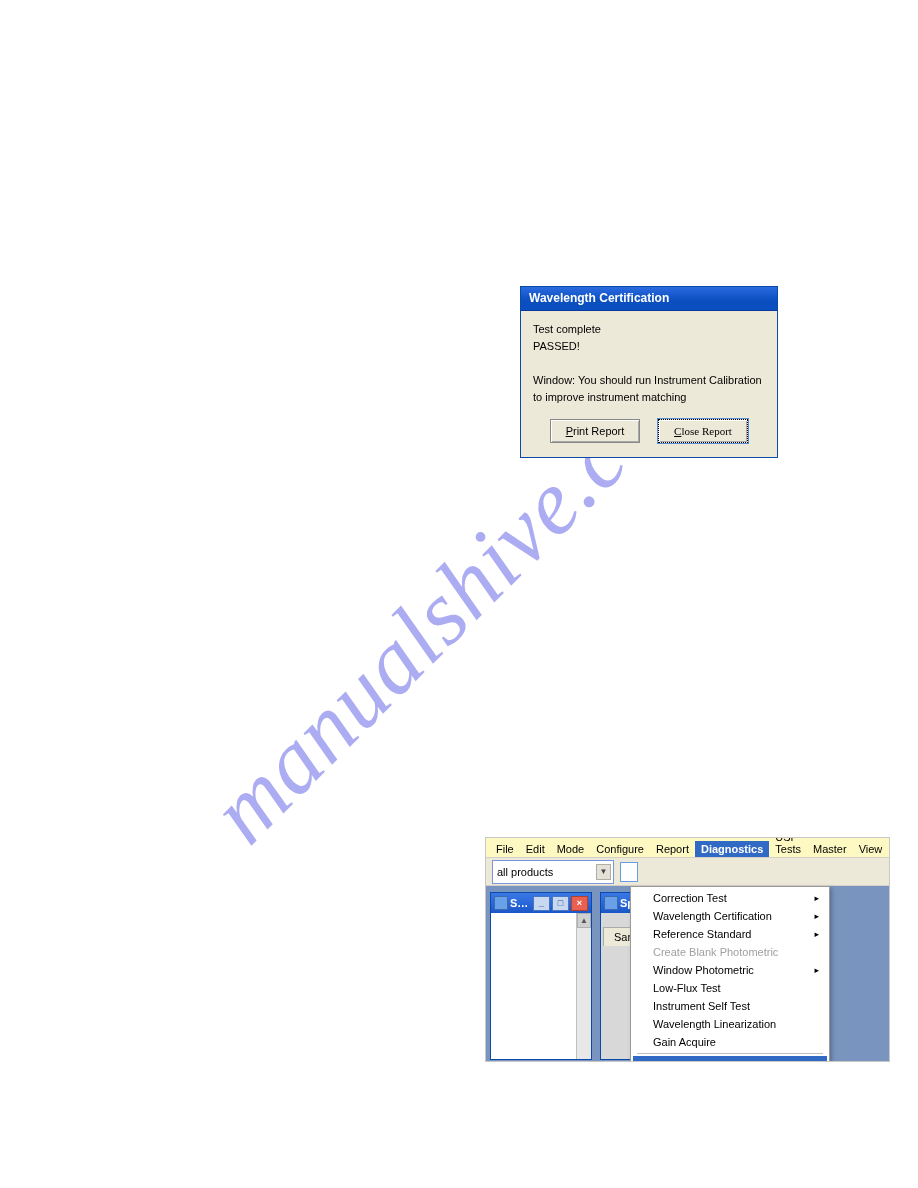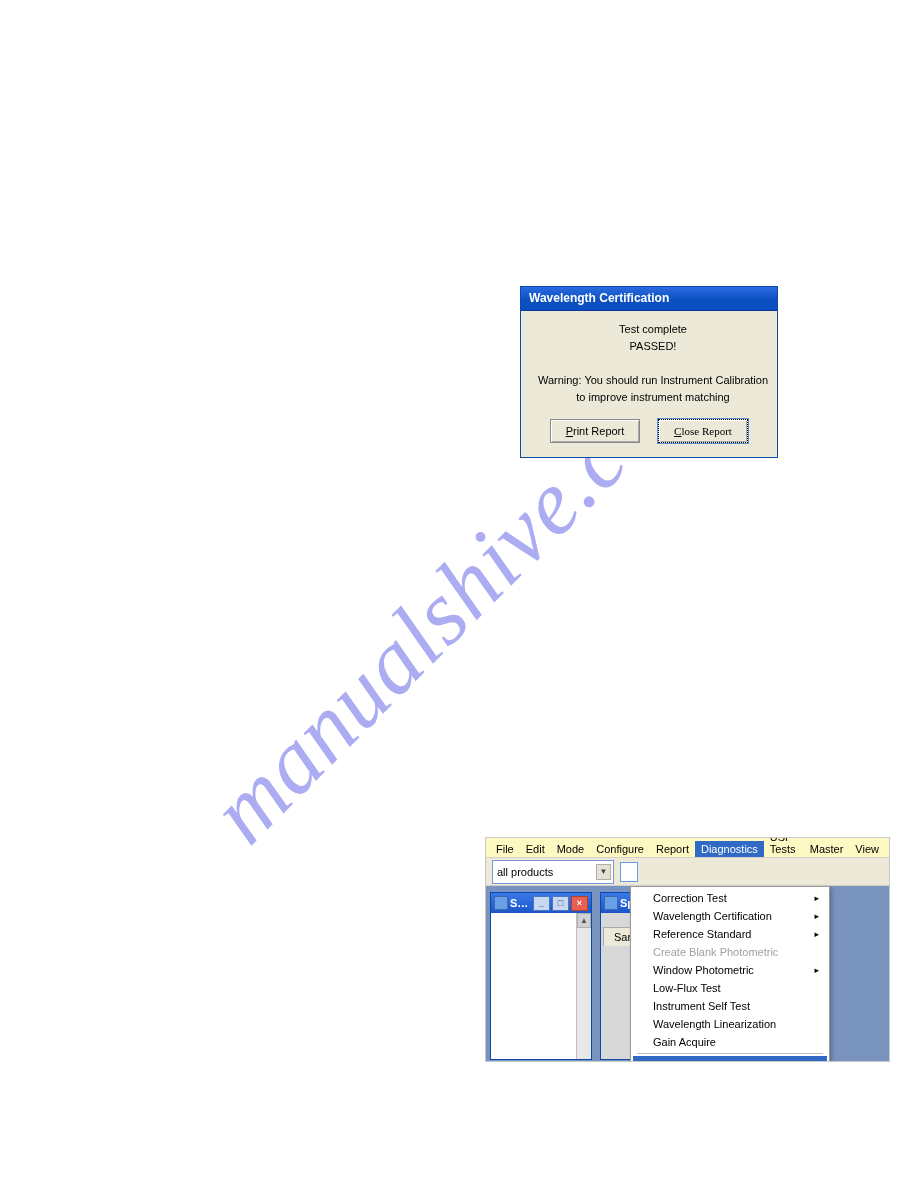--- a/index.html
+++ b/index.html
@@ -42,21 +42,21 @@
   .dlg-title {
     height: 24px;
     background: linear-gradient(to bottom, #2a6be0 0%, #0a4ec0 60%, #0a4ec0 100%);
     color: #fff;
     font-weight: bold;
     font-size: 12px;
     padding: 4px 8px 0 8px;
     border-bottom: 1px solid #08399a;
   }
   .dlg-body {
-    text-align: center;
+    text-align: left;
     padding: 10px 4px 14px 12px;
     color: #000;
     line-height: 1.5;
   }
   .dlg-body .gap { height: 18px; }
   .dlg-buttons {
     display: flex;
     justify-content: center;
     gap: 18px;
     padding: 0 12px 14px 12px;
@@ -98,20 +98,21 @@
     padding: 0 4px;
     border-bottom: 1px solid #d4d0c8;
   }
   .menubar span {
     padding: 2px 6px;
     color: #000;
   }
   .menubar span.active {
     background: #316ac5;
     color: #fff;
+    font-weight: bold;
   }
   .toolbar {
     height: 28px;
     background: #ece9d8;
     display: flex;
     align-items: center;
     padding: 2px 6px;
     gap: 6px;
     border-bottom: 1px solid #d4d0c8;
   }
@@ -235,21 +236,21 @@
 <body>
 
 <div class="watermark">manualshive.com</div>
 
 <div class="dlg">
   <div class="dlg-title">Wavelength Certification</div>
   <div class="dlg-body">
     <div>Test complete</div>
     <div>PASSED!</div>
     <div class="gap"></div>
-    <div>Warning: You should run Instrument Calibration</div>
+    <div>Window: You should run Instrument Calibration</div>
     <div>to improve instrument matching</div>
   </div>
   <div class="dlg-buttons">
     <button><span class="u">P</span><span>rint Report</span></button>
     <button class="default"><span class="u">C</span><span>lose Report</span></button>
   </div>
 </div>
 
 <div class="appwin">
   <div class="menubar">

